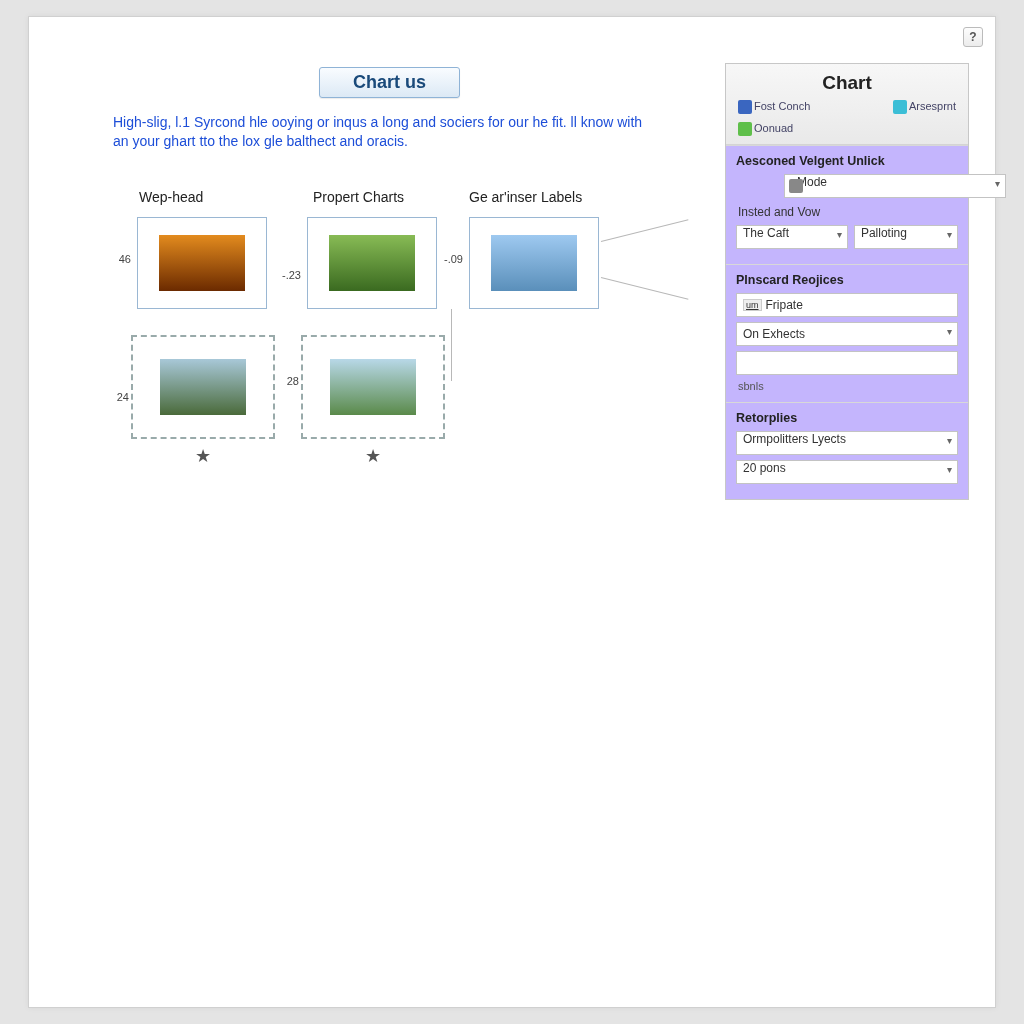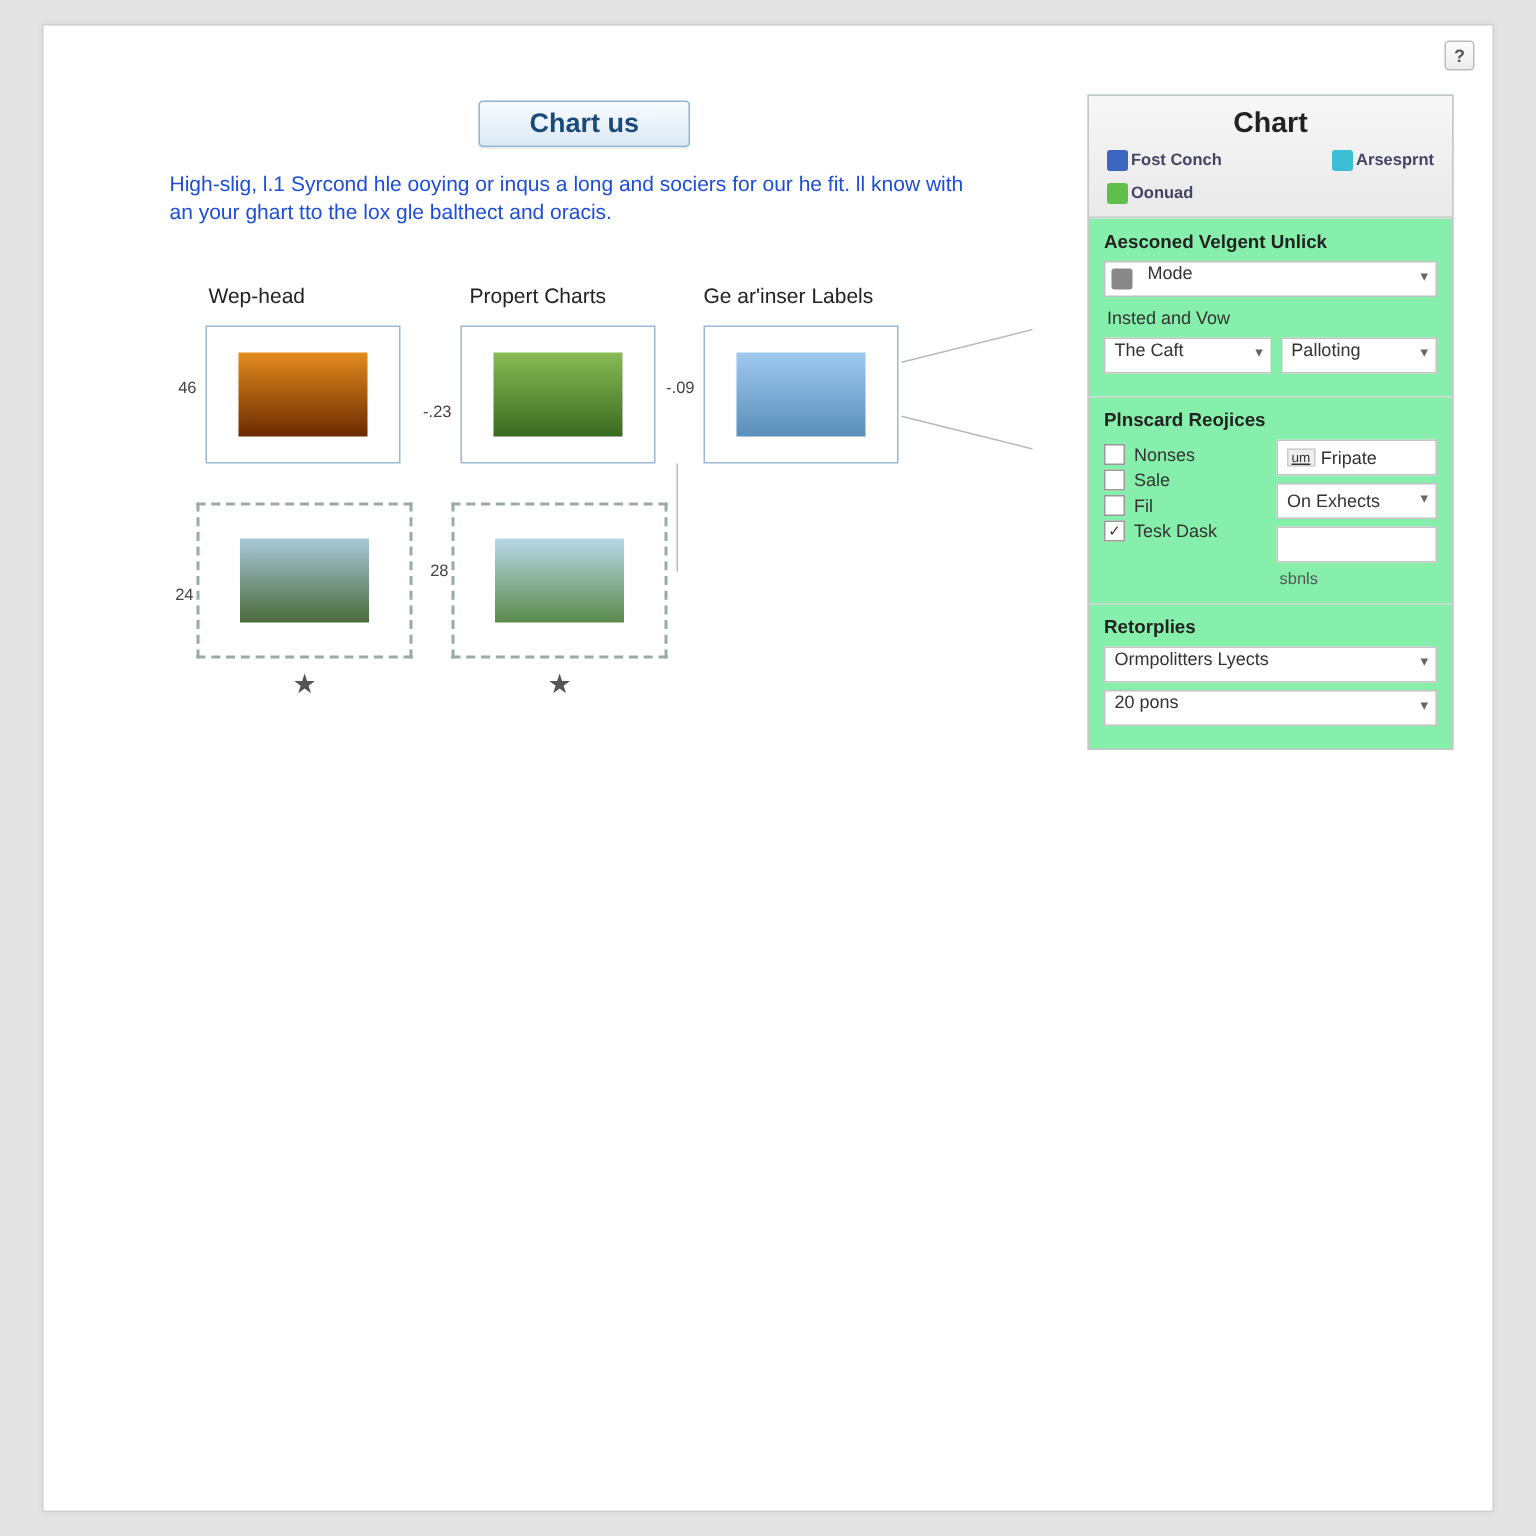--- a/index.html
+++ b/index.html
@@ -24,31 +24,31 @@
   .n1{left:80px;top:236px;} .n2{left:250px;top:252px;} .n3{left:412px;top:236px;}
   .n4{left:78px;top:374px;} .n5{left:248px;top:358px;}
   .star { position:absolute; font-size:18px; color:#555; }
   .s4{left:166px;top:428px;} .s5{left:336px;top:428px;}
   .line { position:absolute; background:#b8b8b8; }
   .lv { left:422px; top:292px; width:1px; height:72px; }
   .la1 { left:572px; top:224px; width:90px; height:1px; transform:rotate(-14deg); transform-origin:left; }
   .la2 { left:572px; top:260px; width:90px; height:1px; transform:rotate(14deg); transform-origin:left; }
 
   
-  .panel { position:absolute; right:26px; top:46px; width:244px; border:1px solid #c7c7c7; background:#86efac; }
+  .panel { position:absolute; right:26px; top:46px; width:244px; border:1px solid #c7c7c7; background:#c4b5fd; }
   .panel-hd { background:linear-gradient(#f7f7f7,#e9e9e9); border-bottom:1px solid #d4d4d4; padding:8px 0 6px; }
   .panel-title { text-align:center; font-size:19px; font-weight:bold; color:#222; }
-  .icon-row { display:flex; gap:10px; padding:6px 12px 2px; font-size:11px; color:#446; align-items:center;font-weight:bold; }
+  .icon-row { display:flex; gap:10px; padding:6px 12px 2px; font-size:11px; color:#446; align-items:center; }
   .icon-row .mini { width:14px; height:14px; display:inline-block; vertical-align:middle; margin-right:2px; border-radius:2px; }
   .ic-blue{background:#3a66c0;} .ic-green{background:#5fbf4a;} .ic-teal{background:#3bbed6;border-radius:50%;}
   .sec { border-top:1px solid #d8d8d8; padding:8px 10px 10px; }
   .sec-title { font-size:12.5px; font-weight:bold; color:#222; margin-bottom:6px; }
   .drop, .txt { width:100%; height:24px; border:1px solid #c3c3c3; background:#fff; font-size:12px; color:#333; padding:0 18px 0 6px; position:relative; margin-bottom:5px; }
   .drop::after { content:"▾"; position:absolute; right:5px; top:3px; font-size:10px; color:#666; }
-  .drop.icon-left { padding-left:28px; }
+  .drop.icon-left { padding-left:12px;margin-left:48px; }
   .drop.icon-left::before { content:""; position:absolute; left:4px; top:4px; width:14px; height:14px; background:#888; border-radius:2px; }
   .row2 { display:flex; gap:6px; }
   .row2 > * { flex:1; }
   .stat { font-size:12px; color:#333; padding:2px 0 6px 2px; }
   .chkline { display:flex; align-items:center; gap:6px; font-size:12px; color:#333; margin:3px 0; }
   .chk { width:14px; height:14px; border:1px solid #999; background:#fff; display:inline-flex; align-items:center; justify-content:center; font-size:10px; color:#333; }
   .pcol { display:flex; gap:8px; }
   .pcol .left, .pcol .right { flex:1; }
   .mini-txt { height:24px; border:1px solid #c3c3c3; background:#fff; font-size:12px; padding:0 6px; margin-bottom:5px; display:flex; align-items:center; color:#333; position:relative; }
   .mini-txt.drop::after { content:"▾"; position:absolute; right:5px; top:3px; font-size:10px; color:#666; }
@@ -114,38 +114,20 @@
       <div class="stat">Insted and Vow</div>
       <div class="row2">
         <div class="drop" style="flex:1.1">The Caft</div>
         <div class="drop">Palloting</div>
       </div>
     </div>
 
     <div class="sec">
       <div class="sec-title">Plnscard Reojices</div>
       <div class="pcol">
-        <div class="left">
-          <div class="chkline">
-              <span class="chk"></span>
-              <span>Nonses</span>
-            </div>
-          <div class="chkline">
-              <span class="chk"></span>
-              <span>Sale</span>
-            </div>
-          <div class="chkline">
-              <span class="chk"></span>
-              <span>Fil</span>
-            </div>
-          <div class="chkline">
-              <span class="chk">✓</span>
-              <span>Tesk Dask</span>
-            </div>
-        </div>
         <div class="right">
           <div class="mini-txt">
               <span style="font-size:9px;background:#eee;border:1px solid #ccc;padding:0 2px;margin-right:4px;text-decoration:underline;">um</span>
               <span>Fripate</span>
             </div>
           <div class="mini-txt drop">On Exhects</div>
           <div class="mini-txt"></div>
           <div class="lbl-under">sbnls</div>
         </div>
       </div>

